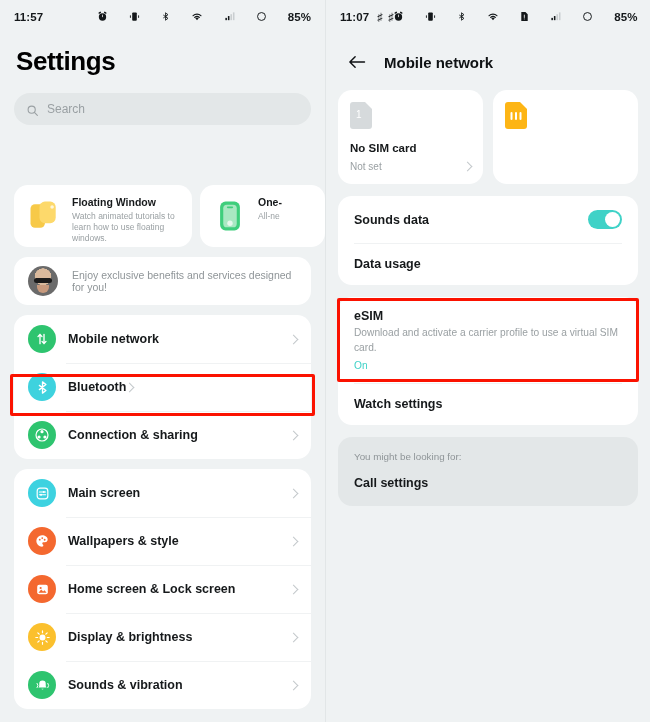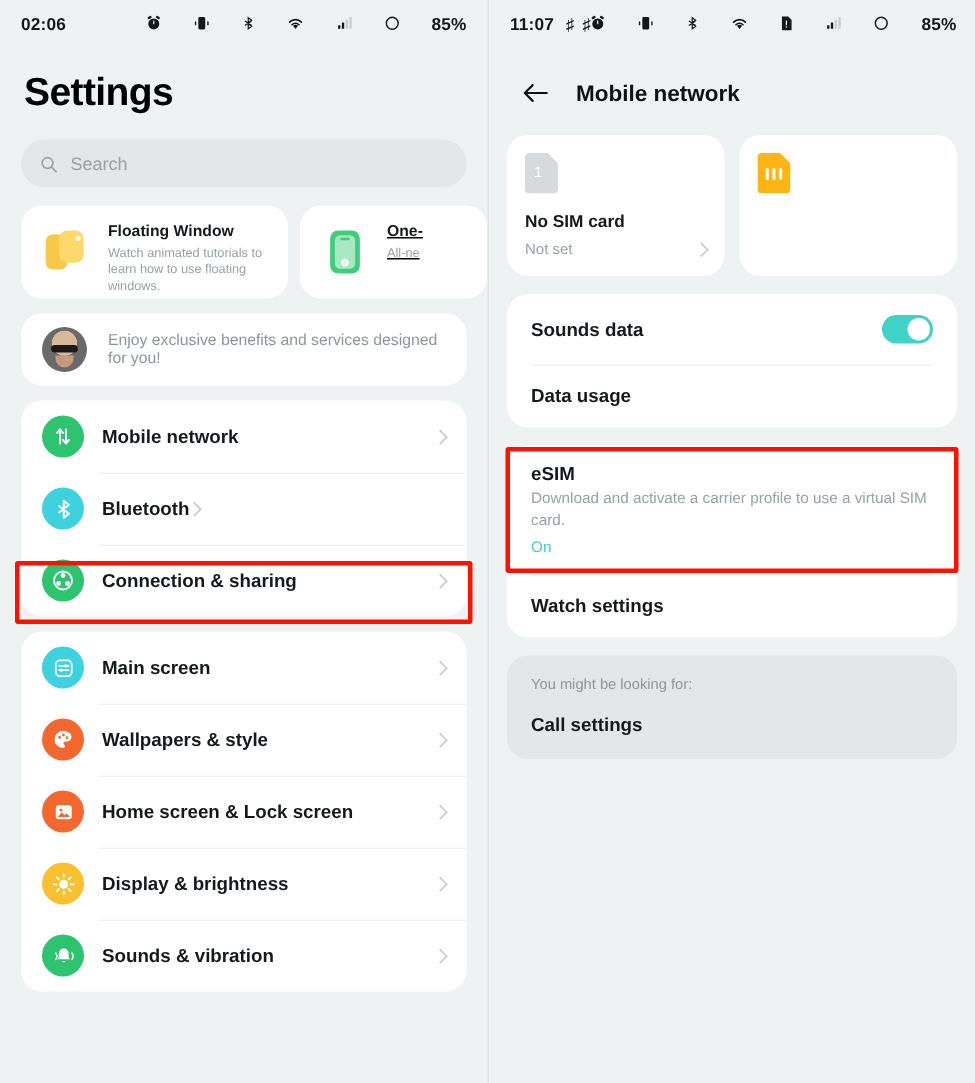--- a/index.html
+++ b/index.html
@@ -44,23 +44,24 @@
     display: flex; align-items: center; padding: 0 12px; gap: 8px;
   }
   .search-ico { width: 13px; height: 13px; flex: none; }
   .search-ph { font-size: 12px; color: #9aa0a3; }
 
   .promo-row { display: flex; gap: 8px; margin: 12px 0 0 14px; }
   .promo-card {
     background: #fff; border-radius: 14px;
     padding: 11px 12px; display: flex; gap: 10px; align-items: flex-start;
     height: 62px;
+    margin-top: 48px;
   }
   .promo-card.first { width: 217px; }
-  .promo-card.second { width: 125px; flex: none; text-decoration: underline; }
+  .promo-card.second { width: 125px; flex: none; }
   .promo-ico { width: 36px; height: 36px; flex: none; margin-top: 2px; }
   .promo-title { font-size: 10.5px; font-weight: bold; color: #16191b; margin-bottom: 3px; }
   .promo-desc { font-size: 8.5px; color: #9aa0a3; line-height: 1.32; }
   .promo-card.second .promo-title, .promo-card.second .promo-desc { white-space: nowrap; }
 
   .account-card {
     margin: 10px 14px 0 14px; background: #fff; border-radius: 14px;
     height: 48px; display: flex; align-items: center; padding: 0 14px; gap: 14px;
   }
   .avatar {
@@ -137,21 +138,21 @@
   .hl { position: absolute; border: 3px solid #fb1200; border-radius: 2px; pointer-events: none; }
 </style>
 </head>
 <body>
 
 <div class="screens">
 
   <div class="panel left">
 
     <div class="statusbar">
-      <span class="sb-time">02:06</span>
+      <span class="sb-time">11:57</span>
       <span class="sb-right">
         <span class="sb-icn">
           <svg width="11" height="11" viewBox="0 0 24 24">
               <circle cx="12" cy="13" r="8" fill="#14181a"></circle>
               <rect x="3" y="2" width="6" height="3.4" rx="1.5" transform="rotate(-32 6 3.7)" fill="#14181a"></rect>
               <rect x="15" y="2" width="6" height="3.4" rx="1.5" transform="rotate(32 18 3.7)" fill="#14181a"></rect>
               <rect x="11.2" y="8" width="1.6" height="5.4" fill="#fff"></rect>
             </svg>
         </span>
         <span class="sb-icn">

